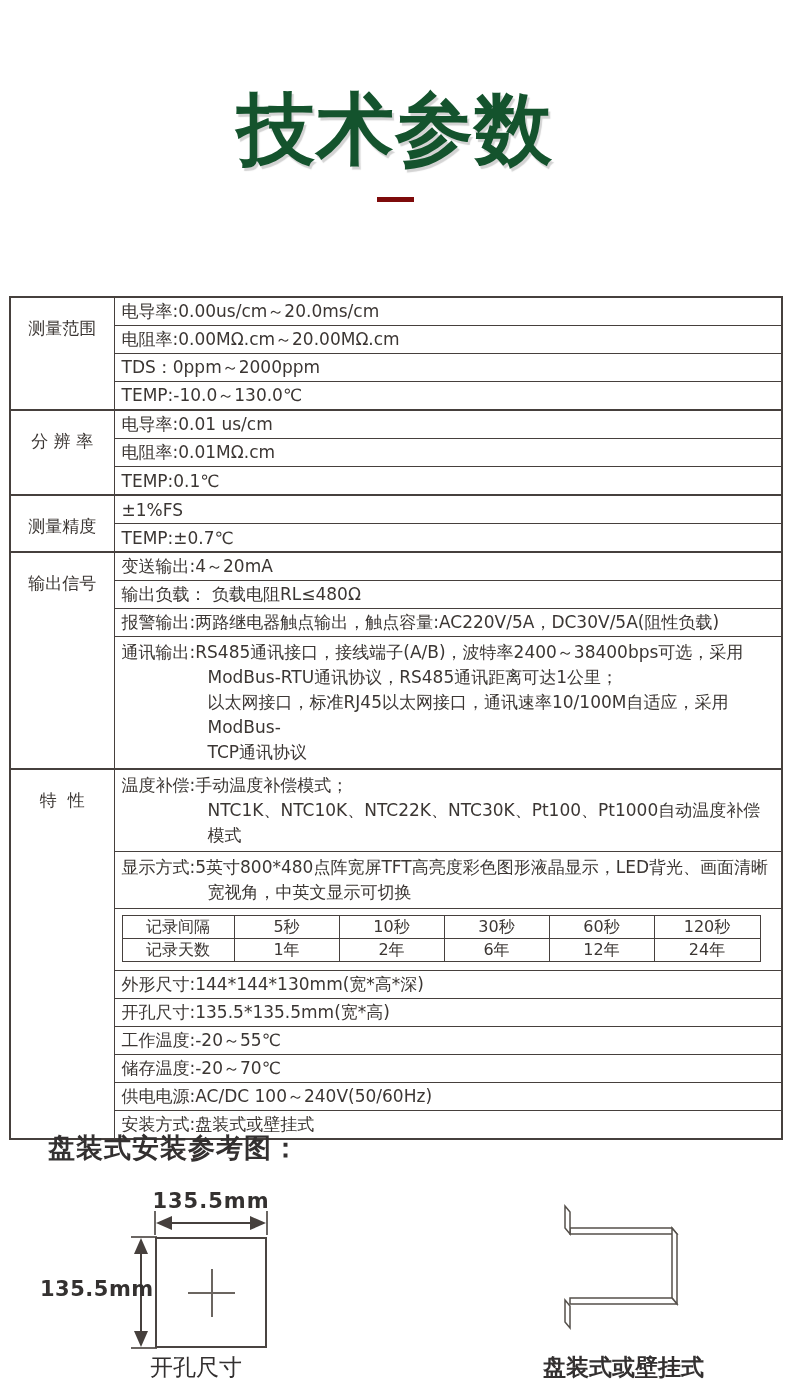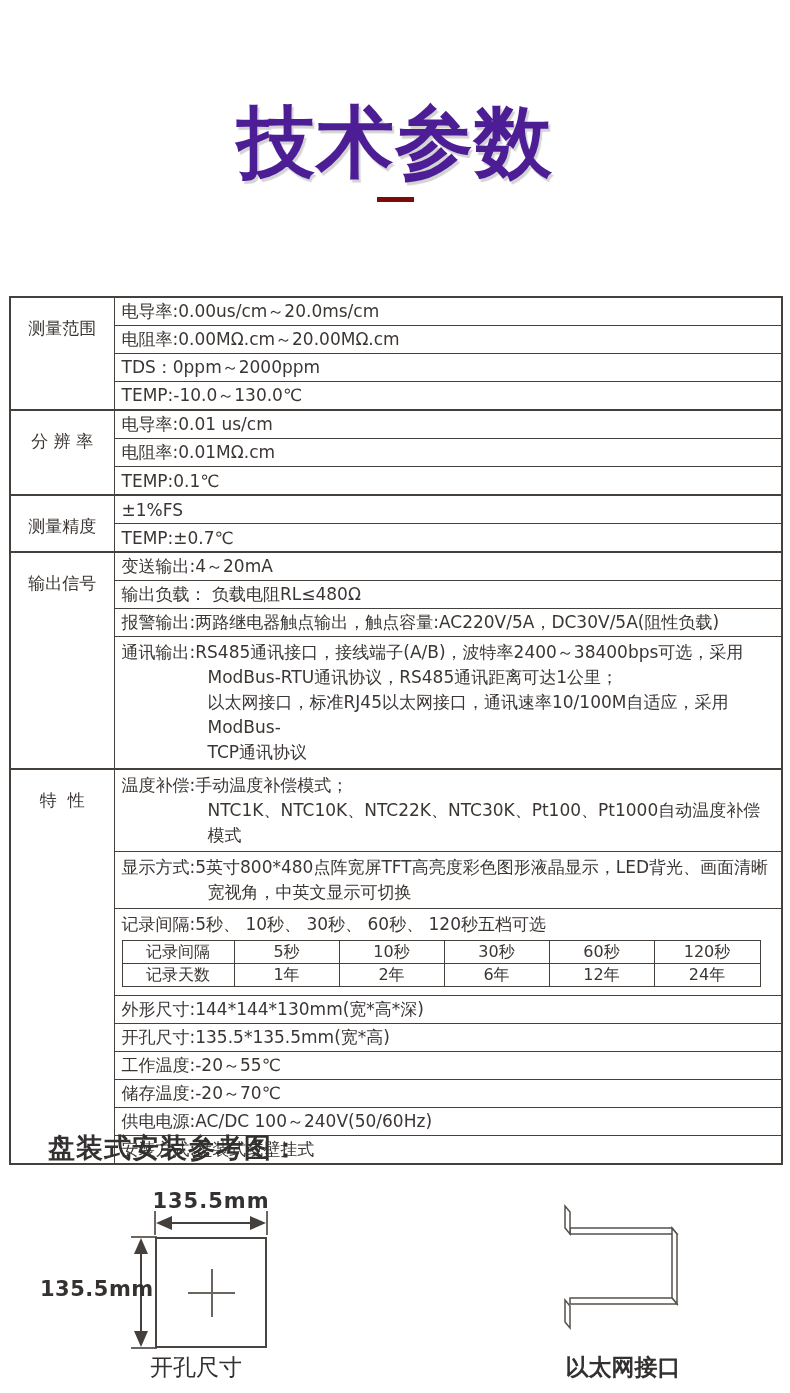--- a/index.html
+++ b/index.html
@@ -8,24 +8,23 @@
   }
   html,body{margin:0;padding:0;}
   body{
     width:790px;height:1393px;position:relative;background:#ffffff;
     font-family:"DejaVu Sans","Liberation Sans",sans-serif;color:var(--txt);
     overflow:hidden;
   }
   
   .page-title{
     position:absolute;top:78px;left:0;width:790px;text-align:center;
-    font-size:78px;font-weight:900;color:#4c1d95;letter-spacing:1px;
+    font-size:78px;font-weight:900;color:#14532d;letter-spacing:1px;
     text-shadow:2px 3px 1px rgba(130,130,130,.35);
     white-space:nowrap;
-    margin-top:13px;
   }
   .title-underline{
     position:absolute;top:197px;left:377px;width:37px;height:5px;background:#7e0b0b;
   }
   
   table.spec{
     position:absolute;top:296px;left:9px;width:772px;
     border-collapse:collapse;table-layout:fixed;
     border:2px solid var(--bc);
   }
@@ -157,21 +156,20 @@
     </td>
   </tr>
   <tr>
     <td class="val multi">
       <div class="line">显示方式:5英寸800*480点阵宽屏TFT高亮度彩色图形液晶显示，LED背光、画面清晰</div>
       <div class="line indent">宽视角，中英文显示可切换</div>
     </td>
   </tr>
   <tr>
     <td class="val multi">
-      <div class="line">记录间隔:5秒、 10秒、 30秒、 60秒、 120秒五档可选</div>
       <table class="rec">
         <colgroup>
               <col style="width:112px">
               <col style="width:105px">
               <col style="width:105px">
               <col style="width:105px">
               <col style="width:105px">
               <col style="width:106px">
             </colgroup>
         <tbody>
@@ -252,13 +250,13 @@
     <polygon points="116,28 121,34 121,104 116,98"></polygon>
 
     <polygon points="14,98 116,98 121,104 14,104"></polygon>
 
     <polygon points="9,6 14,12 14,34 9,28"></polygon>
 
     <polygon points="9,100 14,106 14,128 9,122"></polygon>
   </g>
 </svg>
 
-<div class="fixer-caption">以太网接口</div>
+<div class="fixer-caption">盘装式或壁挂式</div>
 
 </body></html>

